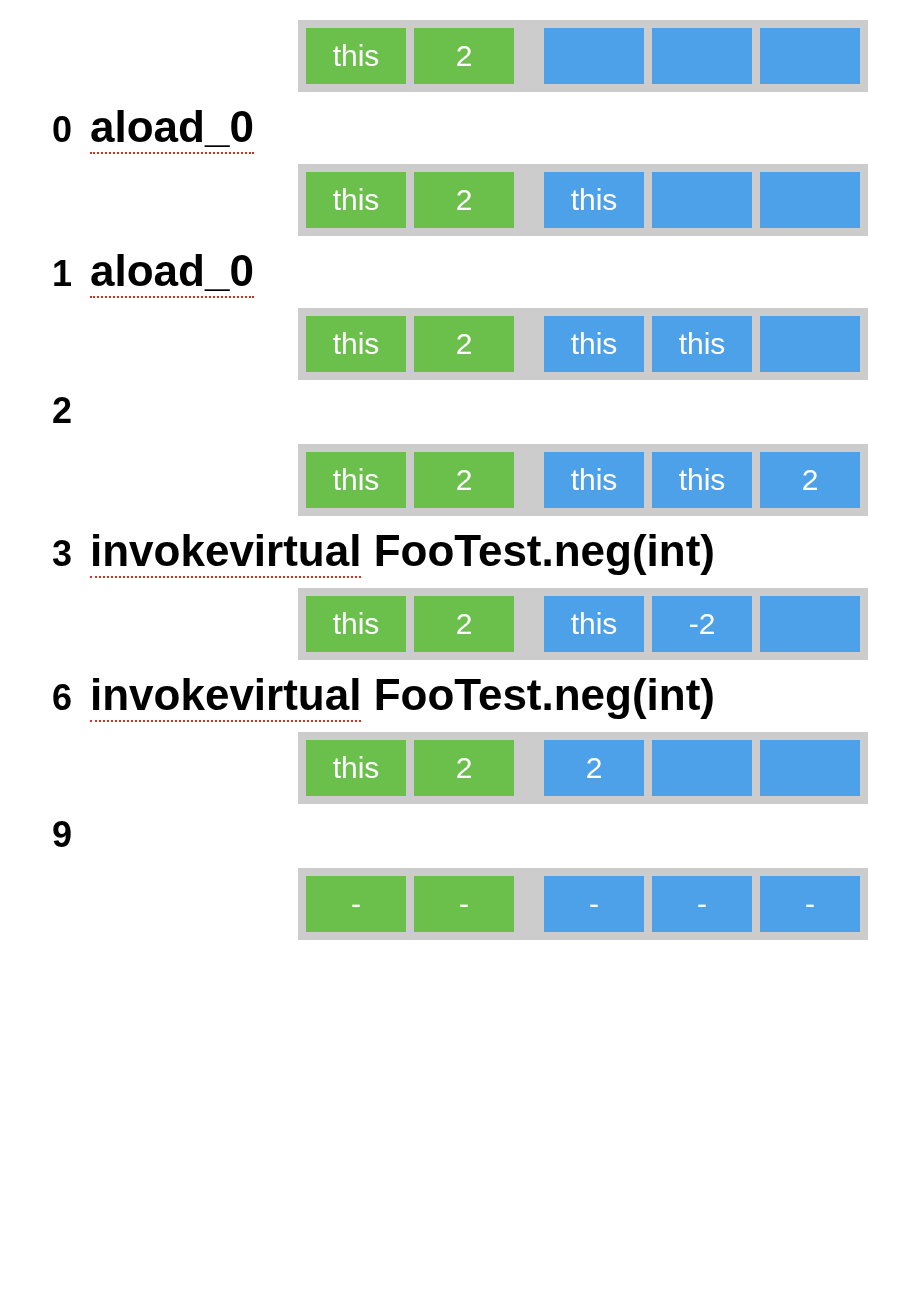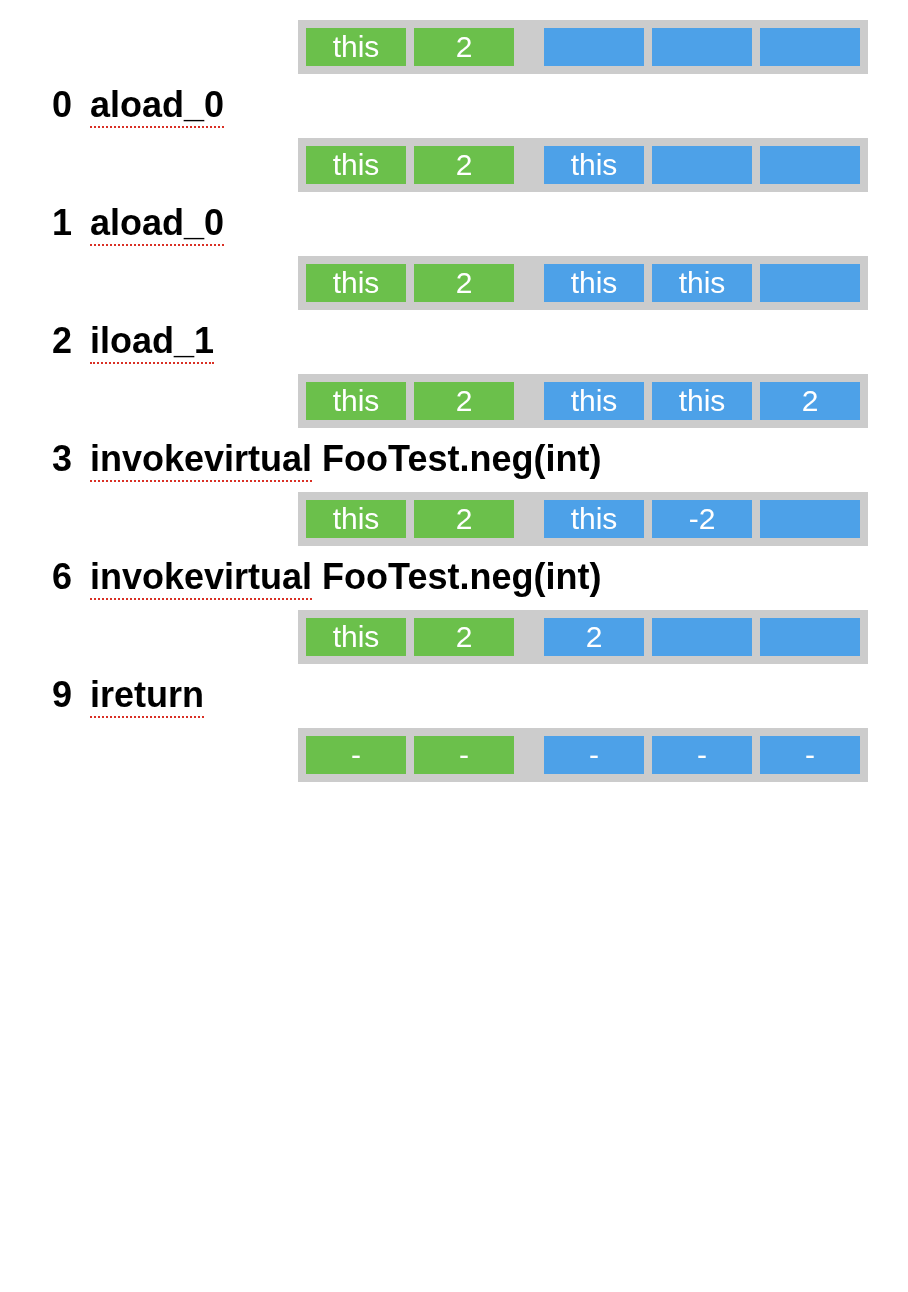--- a/index.html
+++ b/index.html
@@ -23,21 +23,21 @@
       display: flex;
       gap: 8px;
     }
     .cell {
       display: flex;
       align-items: center;
       justify-content: center;
       color: white;
       font-size: 30px;
       font-weight: 400;
-      height: 38px;
+      height: 56px;
       width: 100px;
       flex-shrink: 0;
     }
     .cell-local {
       background: #6bc04b;
     }
     .cell-stack {
       background: #4da1e8;
     }
     .cell-gap {
@@ -52,21 +52,21 @@
       margin-top: 8px;
     }
     .instruction-index {
       font-size: 36px;
       font-weight: 700;
       color: #000;
       width: 32px;
       text-align: right;
     }
     .instruction-text {
-      font-size: 36px;
+      font-size: 44px;
       font-weight: 700;
       color: #000;
     }
     .opcode {
       border-bottom: 2px dotted #d93025;
       padding-bottom: 1px;
     }
     .operand {
       font-weight: 700;
       margin-top: 20px;
@@ -109,21 +109,20 @@
         <div class="cell cell-local">this</div>
         <div class="cell cell-local">2</div>
         <div class="cell-gap"></div>
         <div class="cell cell-stack">this</div>
         <div class="cell cell-stack">this</div>
         <div class="cell cell-stack"></div>
       </div>
     </div>
     <div class="instruction-row">
       <div class="instruction-index">2</div>
-      <div class="instruction-text"><span class="opcode">iload_1</span></div>
     </div>
     <div class="stack-row">
       <div class="stack-container">
         <div class="cell cell-local">this</div>
         <div class="cell cell-local">2</div>
         <div class="cell-gap"></div>
         <div class="cell cell-stack">this</div>
         <div class="cell cell-stack">this</div>
         <div class="cell cell-stack">2</div>
       </div>
@@ -151,21 +150,20 @@
         <div class="cell cell-local">this</div>
         <div class="cell cell-local">2</div>
         <div class="cell-gap"></div>
         <div class="cell cell-stack">2</div>
         <div class="cell cell-stack"></div>
         <div class="cell cell-stack"></div>
       </div>
     </div>
     <div class="instruction-row">
       <div class="instruction-index">9</div>
-      <div class="instruction-text"><span class="opcode">ireturn</span></div>
     </div>
     <div class="stack-row">
       <div class="stack-container">
         <div class="cell cell-local">-</div>
         <div class="cell cell-local">-</div>
         <div class="cell-gap"></div>
         <div class="cell cell-stack">-</div>
         <div class="cell cell-stack">-</div>
         <div class="cell cell-stack">-</div>
       </div>

